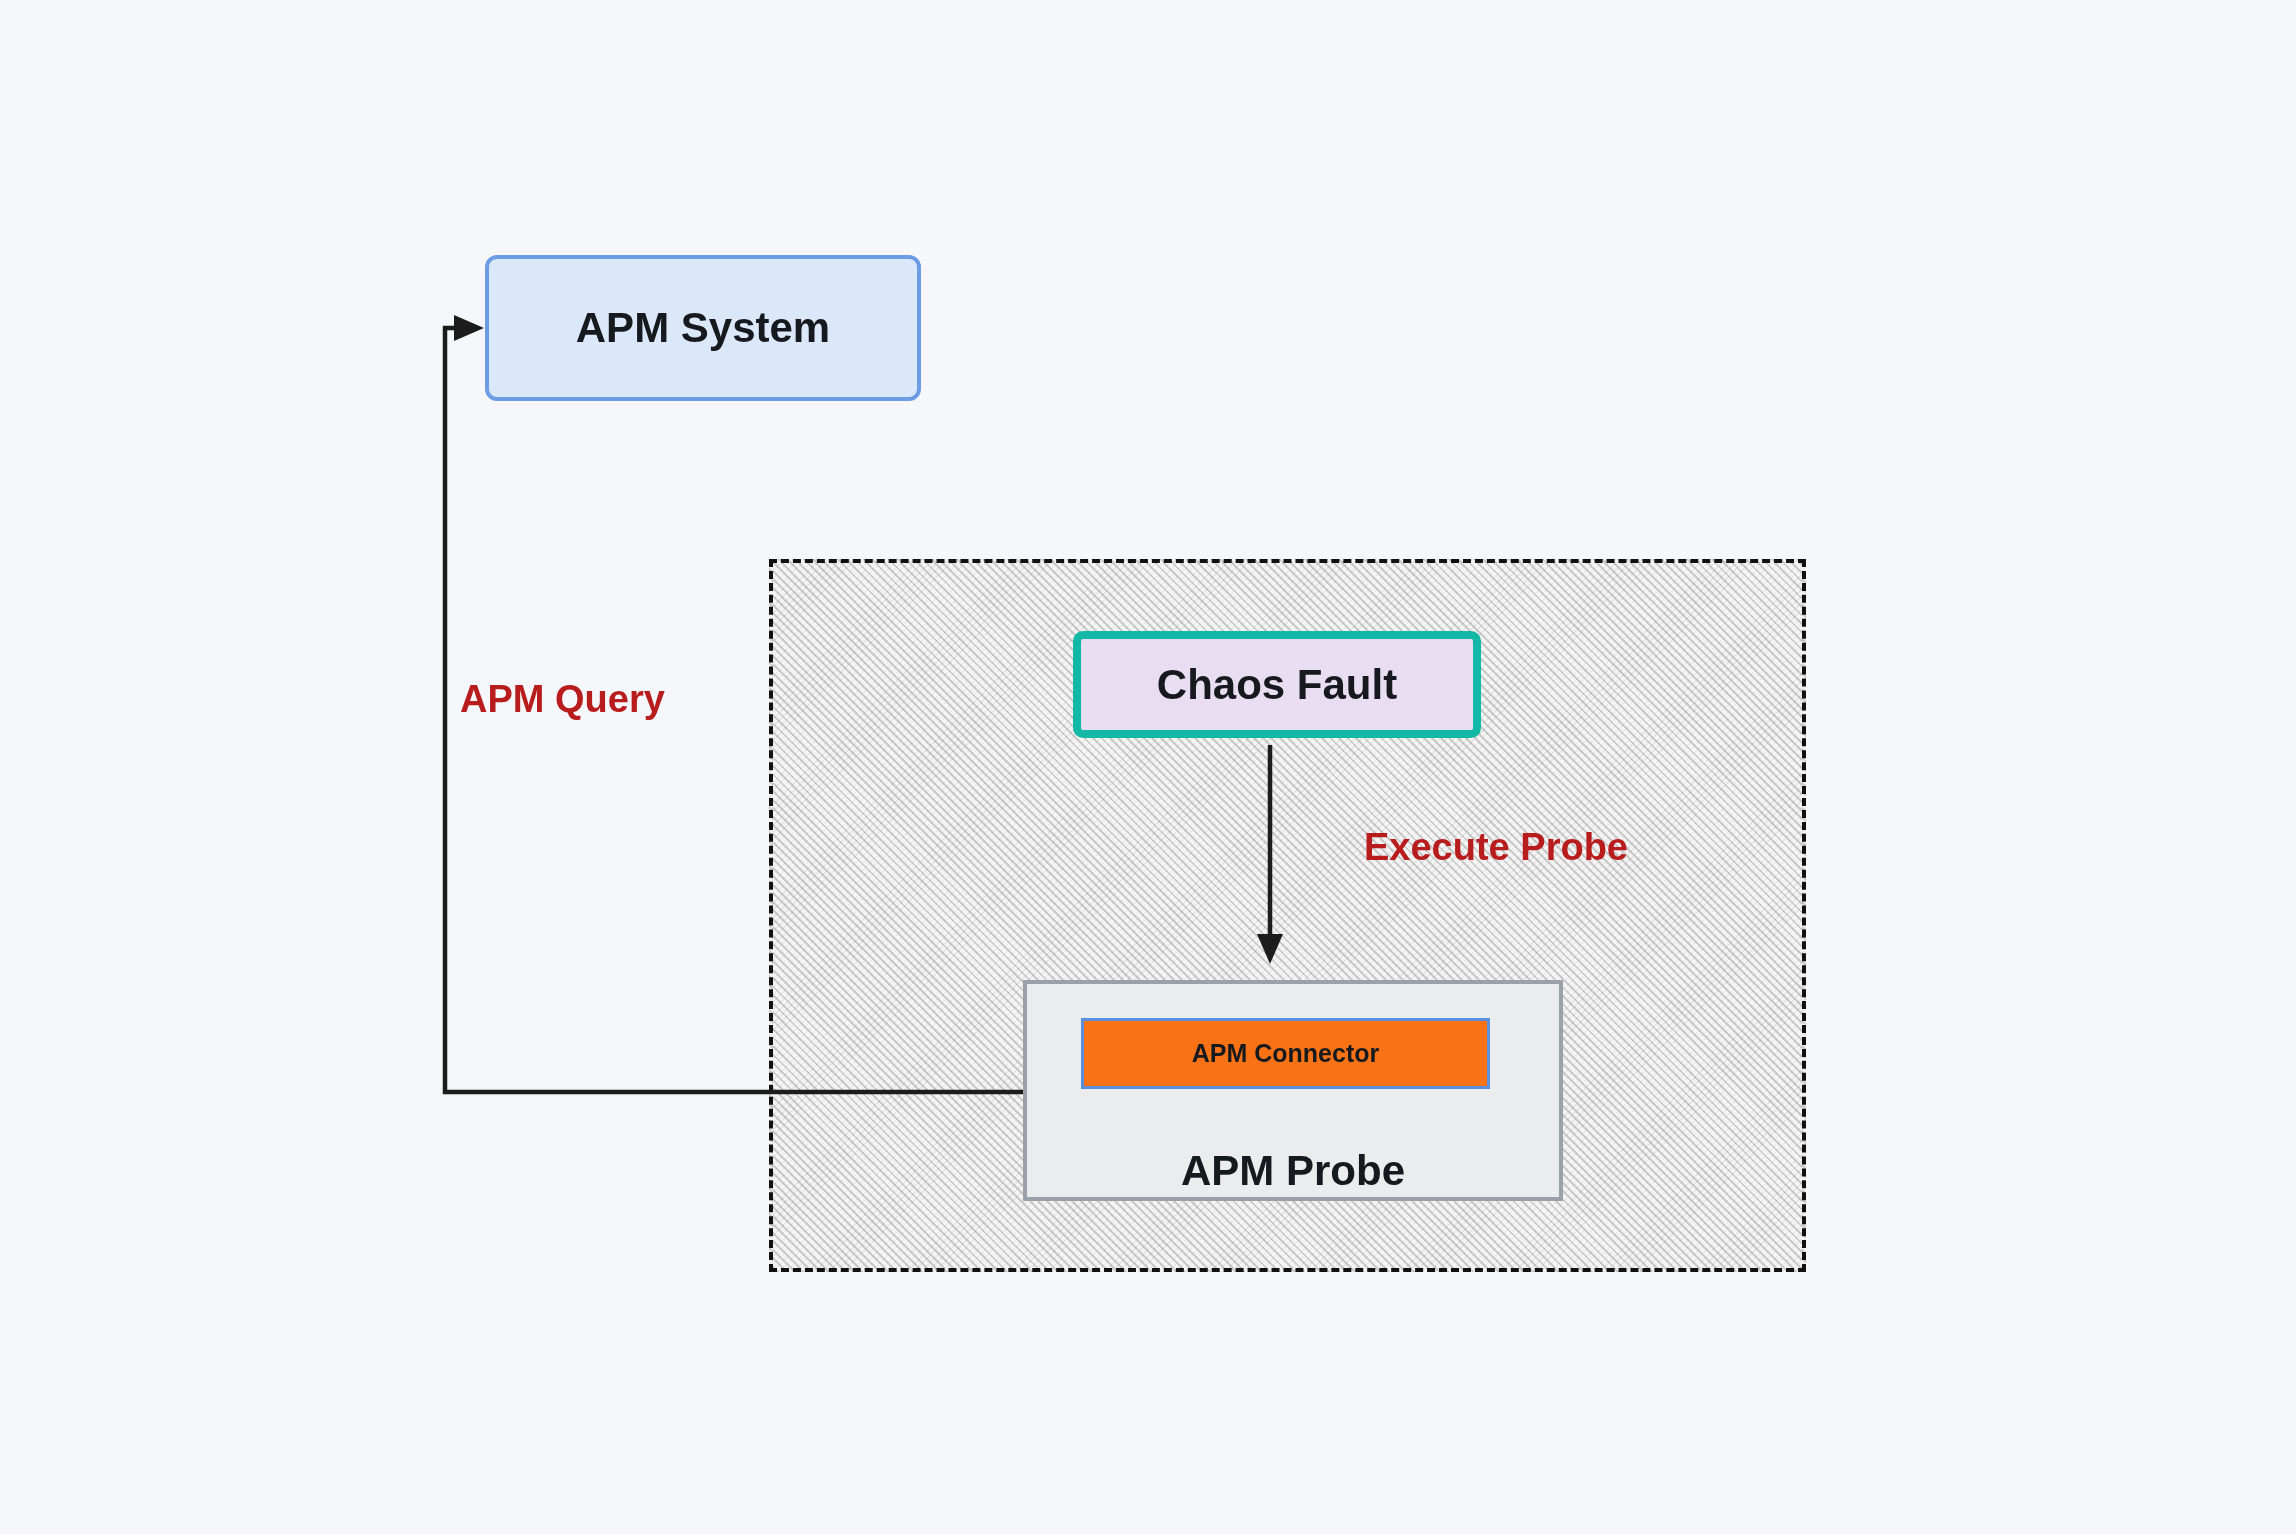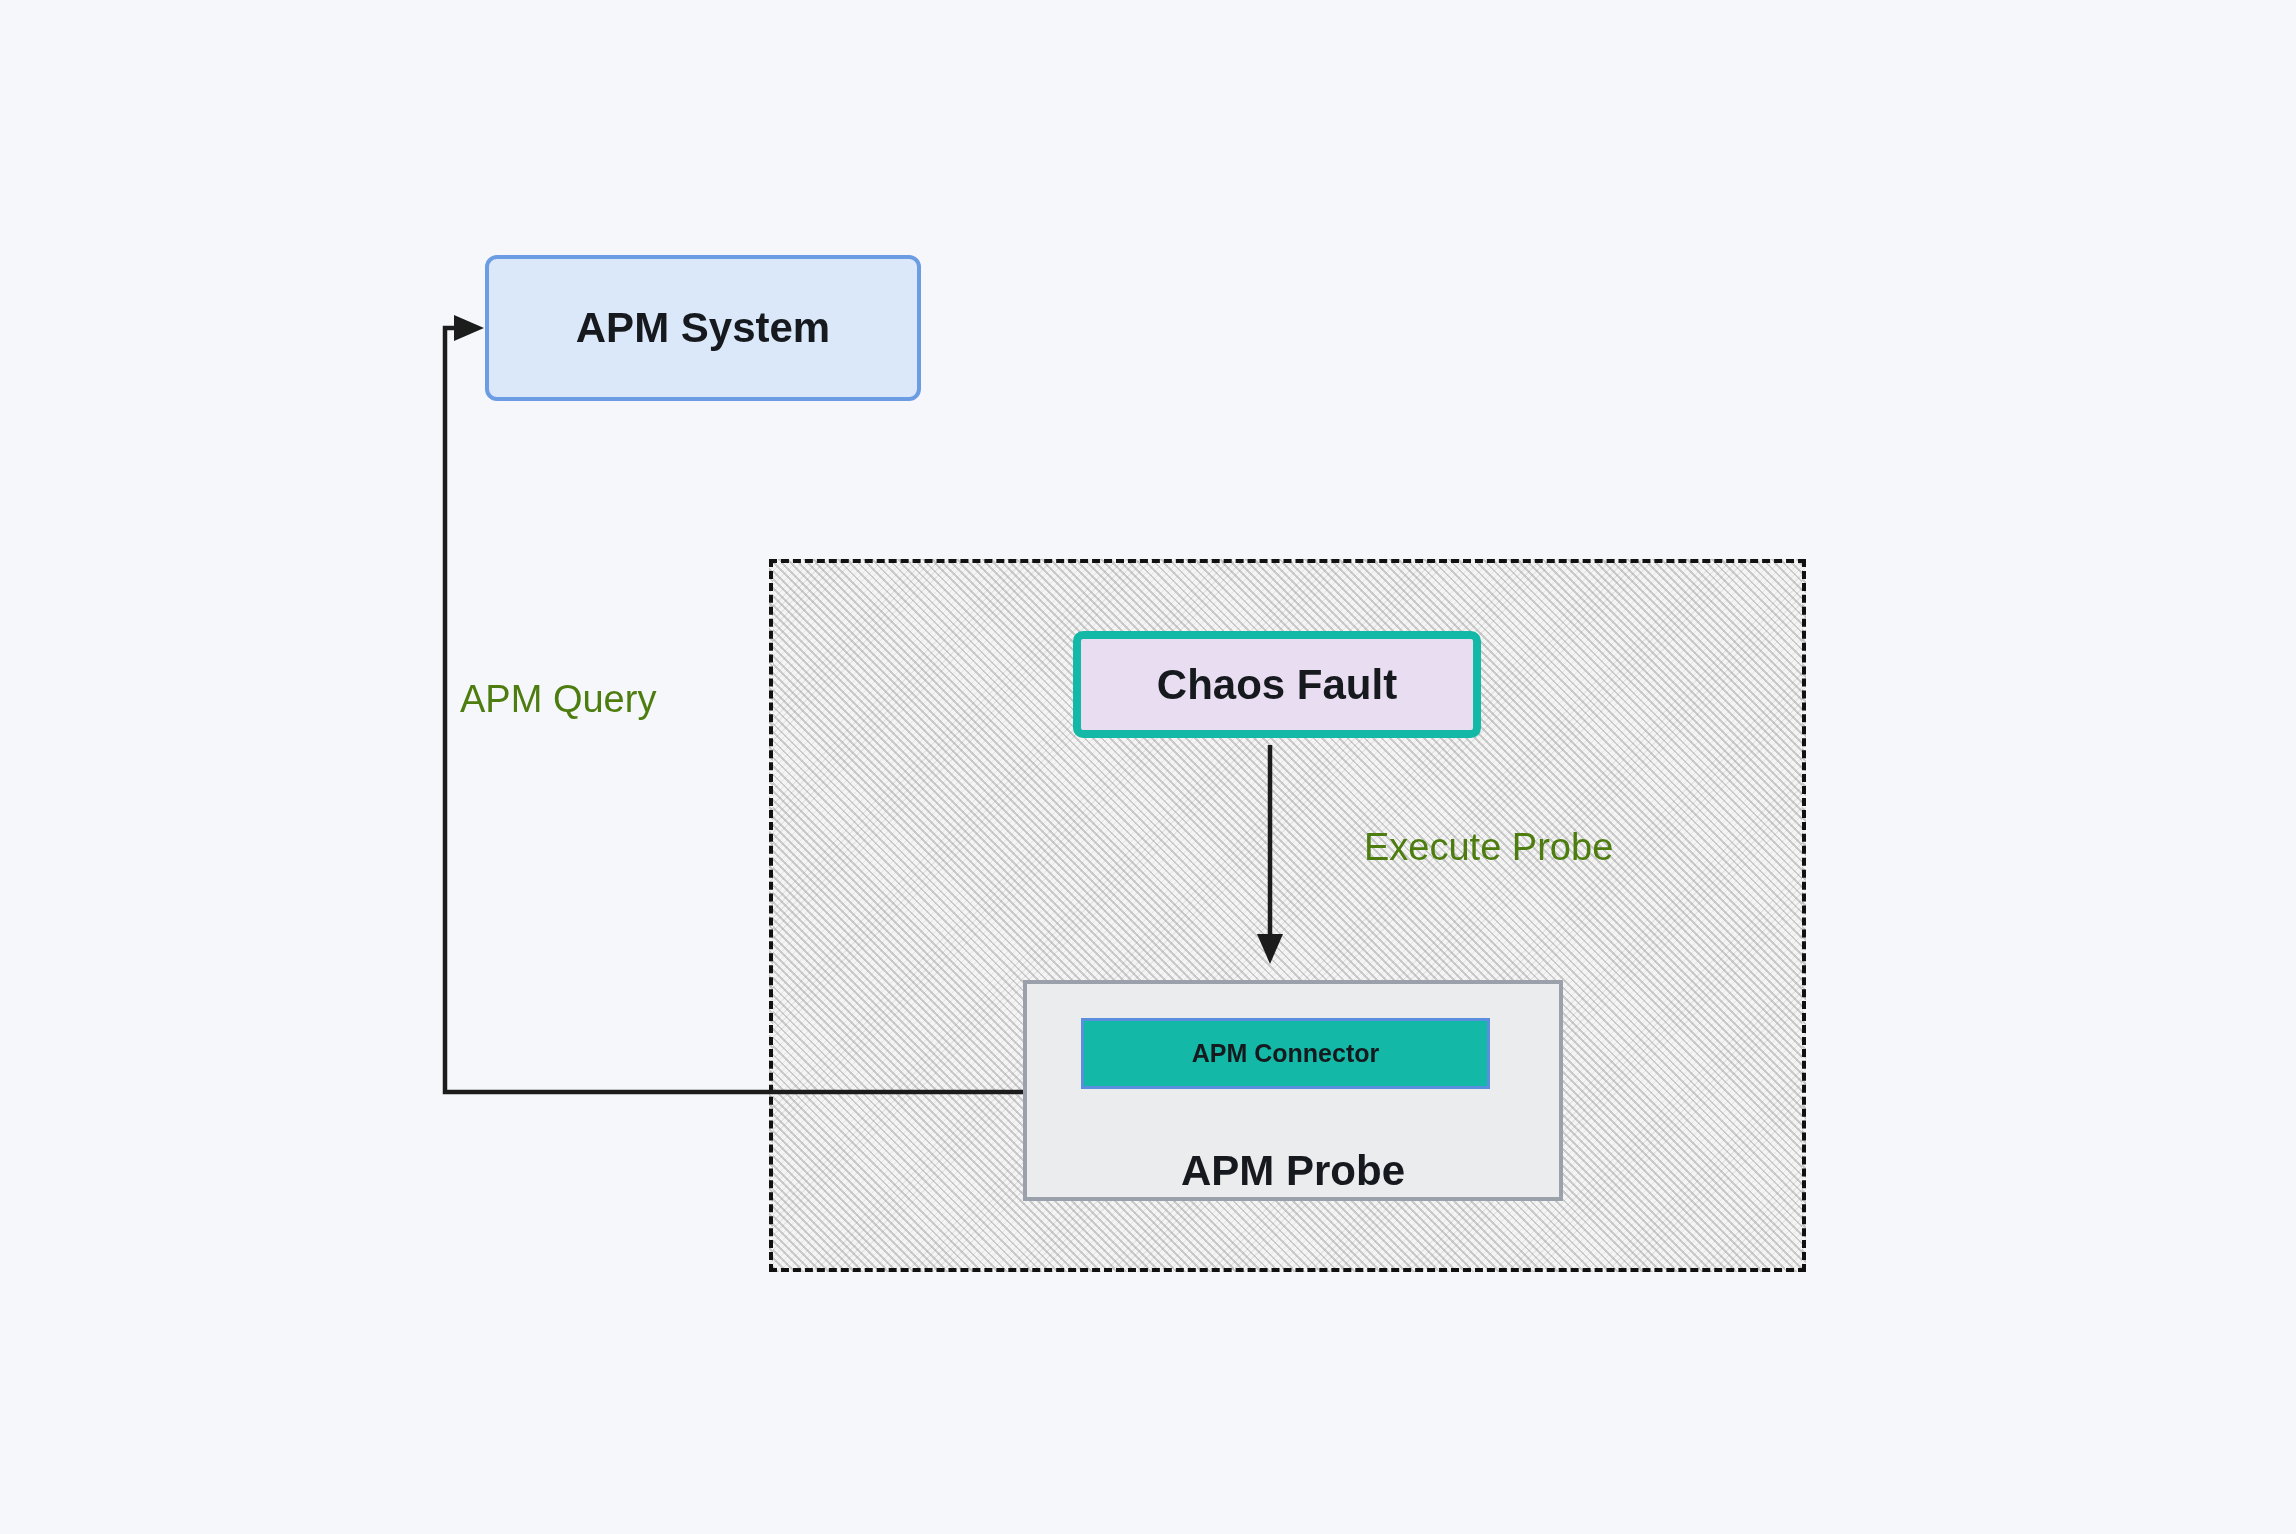--- a/index.html
+++ b/index.html
@@ -54,42 +54,42 @@
     font-size: 42px;
   }
   .node-apm-probe {
     left: 1023px; top: 980px; width: 540px; height: 221px;
     background: #ebecee;
     border: 4px solid #9ba1aa;
   }
   .node-apm-connector {
     position: absolute;
     left: 1081px; top: 1018px; width: 409px; height: 71px;
-    background: #14b8a6;
+    background: #f97316;
     border: 3px solid #5a8fdf;
     display: flex;
     align-items: center;
     justify-content: center;
     font-size: 25px;
     font-weight: 600;
   }
   .apm-probe-label {
     position: absolute;
     left: 1023px; top: 1089px; width: 540px; height: 106px;
     display: flex;
     align-items: flex-end;
     justify-content: center;
     font-size: 42px;
     font-weight: 600;
   }
   .edge-label {
     position: absolute;
     font-size: 38px;
-    font-weight: 400;
-    color: #4d7c0f;
+    font-weight: 700;
+    color: #b91c1c;
     white-space: nowrap;
   }
   .label-apm-query { left: 460px; top: 678px; }
   .label-execute-probe { left: 1364px; top: 826px; }
   #edges-overlay {
     position: absolute;
     left: 0; top: 0;
     width: 2296px; height: 1534px;
     pointer-events: none;
   }

